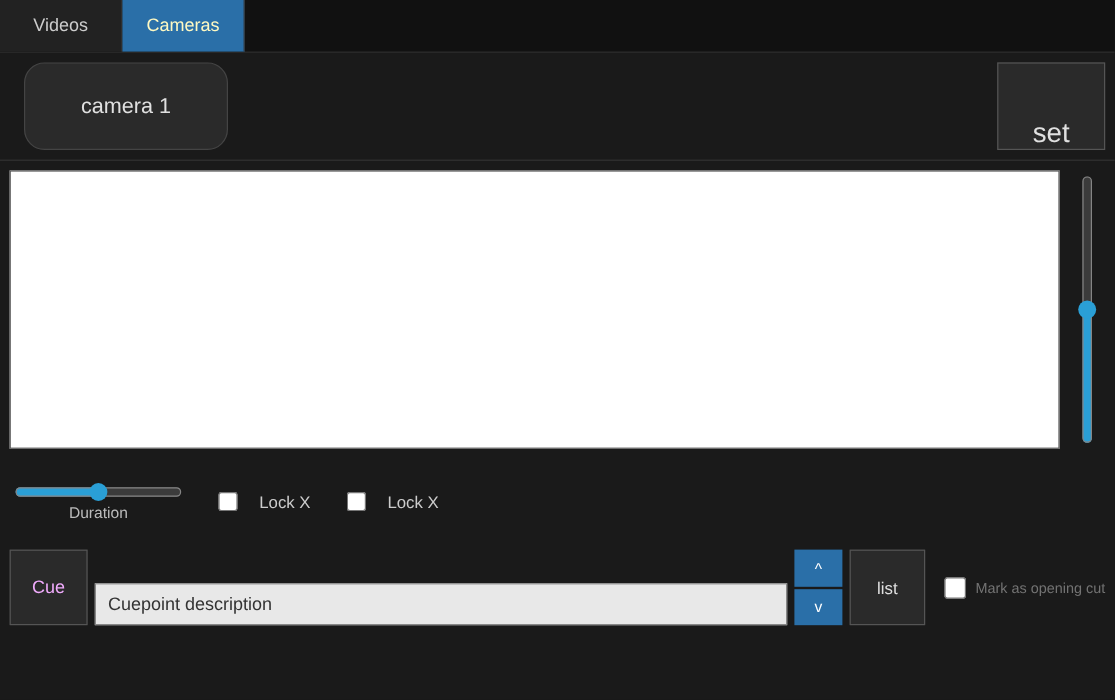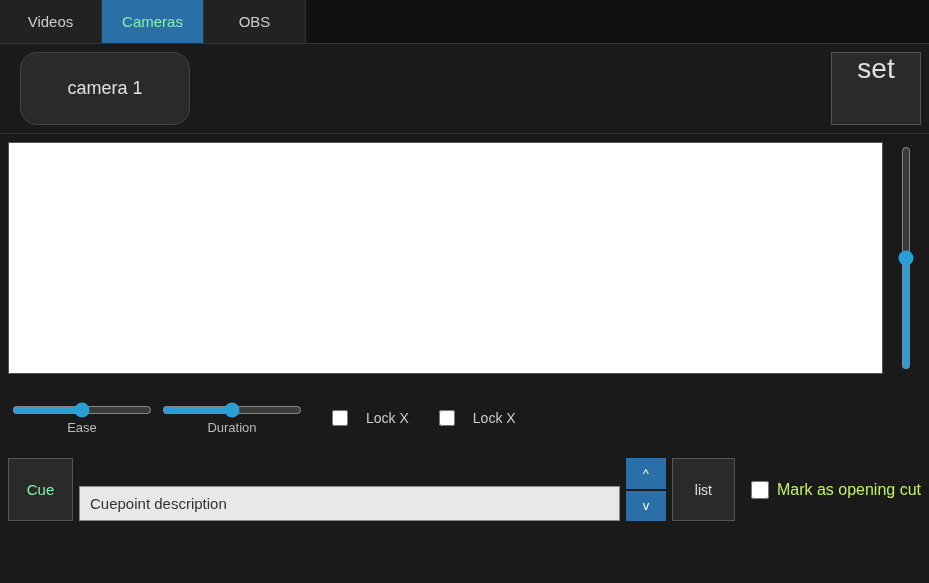--- a/index.html
+++ b/index.html
@@ -27,21 +27,21 @@
       justify-content: center;
       cursor: pointer;
       font-size: 15px;
       color: #ccc;
       border-right: 1px solid #333;
       min-width: 102px;
       background: #222;
     }
     .tab.active {
       background: #2a6fa8;
-      color: #86efac;
+      color: #fef9c3;
     }
 
     
     .camera-section {
       display: flex;
       align-items: stretch;
       background: #1a1a1a;
       height: 90px;
       border-bottom: 1px solid #333;
     }
@@ -61,25 +61,25 @@
       margin-left: 20px;
       border-radius: 17px;
     }
     .spacer {
       flex: 1;
     }
     .set-btn {
       background: #2a2a2a;
       color: #e0e0e0;
       border: 1px solid #555;
-      font-size: 28px;
+      font-size: 23px;
       cursor: pointer;
       width: 90px;
       display: flex;
-      align-items: flex-start;
+      align-items: flex-end;
       justify-content: center;
       margin: 8px 8px;
     }
 
     
     .preview-row {
       display: flex;
       height: 248px;
       padding: 8px 8px 8px 8px;
       gap: 8px;
@@ -150,21 +150,21 @@
     
     .bottom-row {
       display: flex;
       align-items: stretch;
       height: 75px;
       padding: 6px 8px;
       gap: 6px;
     }
     .cue-btn {
       background: #2a2a2a;
-      color: #86efac;
+      color: #f0abfc;
       border: 1px solid #555;
       font-size: 15px;
       cursor: pointer;
       width: 65px;
       display: flex;
       align-items: center;
       justify-content: center;
       flex-shrink: 0;
     }
     .cuepoint-input {
@@ -214,36 +214,33 @@
       margin-left: 10px;
     }
     .mark-checkbox {
       width: 18px;
       height: 18px;
       cursor: pointer;
       accent-color: #2a9fd6;
       flex-shrink: 0;
     }
     .mark-label {
-      font-size: 16px;
-      color: #bef264;
+      font-size: 12px;
+      color: #737373;
     }
   </style>
 </head>
 <body>
 
 <div class="tab-bar">
   <div class="tab">
     <span>Videos</span>
   </div>
   <div class="tab active">
     <span>Cameras</span>
-  </div>
-  <div class="tab">
-    <span>OBS</span>
   </div>
 </div>
 
 <div class="camera-section">
   <button class="camera-btn">
     <span>camera 1</span>
   </button>
   <div class="spacer"></div>
   <button class="set-btn">
     <span>set</span>
@@ -252,24 +249,20 @@
 
 <div class="preview-row">
   <div class="preview-canvas"></div>
   <div class="vertical-slider-container">
     <input type="range" class="vertical-slider" orient="vertical" min="0" max="100" value="50" style="">
   </div>
 </div>
 
 <div class="controls-row">
 
-  <div class="slider-group">
-    <input type="range" min="0" max="100" value="50" style="">
-    <span class="slider-label">Ease</span>
-  </div>
 
   <div class="slider-group">
     <input type="range" min="0" max="100" value="50" style="">
     <span class="slider-label">Duration</span>
   </div>
 
   <div class="lock-group">
     <input type="checkbox" class="lock-checkbox" style="">
     <span class="lock-label">Lock X</span>
   </div>

